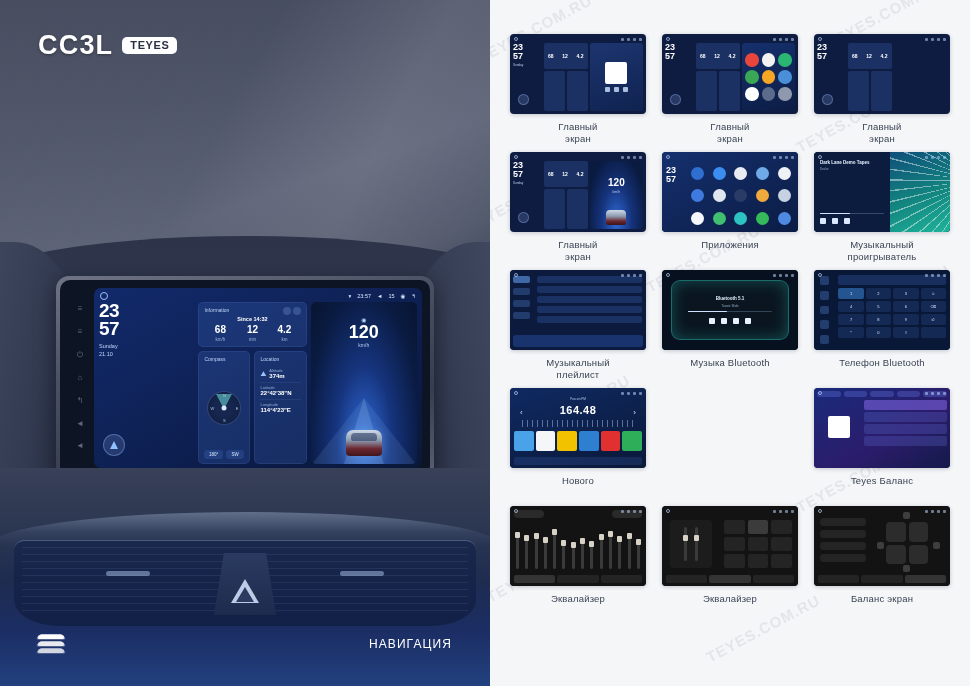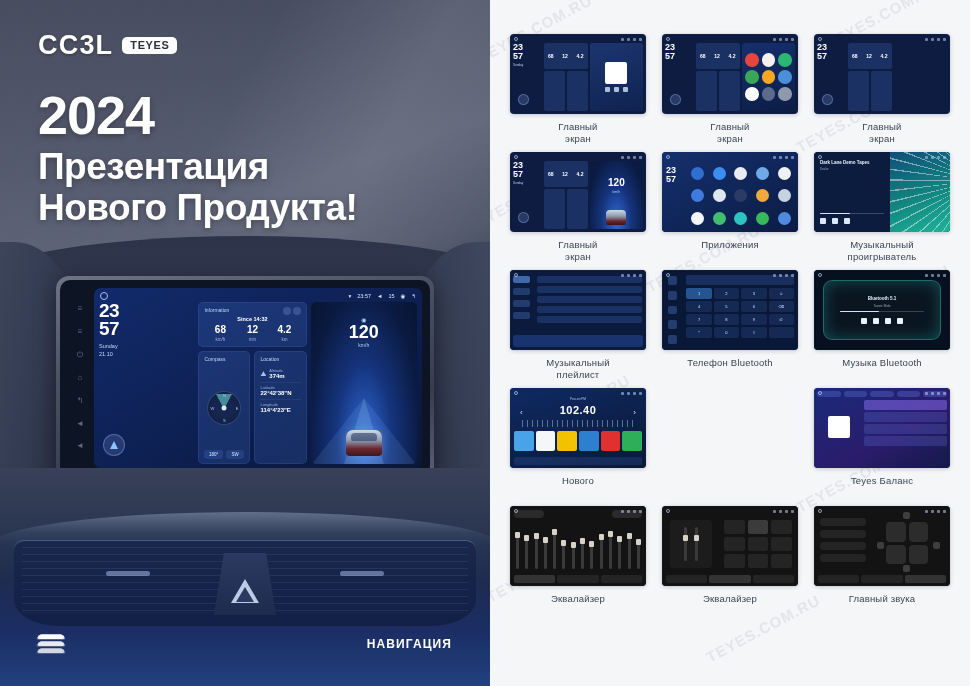--- a/index.html
+++ b/index.html
@@ -251,21 +251,21 @@
   .layers-icon { width: 26px; height: 22px; position: relative; }
   .layers-icon i {
     position: absolute; left: 0; width: 26px; height: 7px; display: block;
     background: #ffffff; border-radius: 3px / 4px;
     transform: perspective(22px) rotateX(46deg);
   }
   .layers-icon i:nth-child(1) { top: 0; }
   .layers-icon i:nth-child(2) { top: 7px; opacity: .9; }
   .layers-icon i:nth-child(3) { top: 14px; opacity: .8; }
   .nav-label {
-    color: #ffffff; font-size: 12px; font-weight: bold; letter-spacing: 1.1px;
+    color: #ffffff; font-size: 12px; font-weight: normal; letter-spacing: 1.1px;
   }
 
   
   .gallery {
     position: relative; width: 480px; height: 686px;
     background: #f4f6f8;
     padding: 34px 20px 14px 20px;
     display: flex; flex-direction: column; justify-content: flex-start;
     overflow: hidden;
   }
@@ -443,25 +443,20 @@
 <div class="page">
 
   <section class="hero">
     <div class="hero-top-sheen"></div>
 
     <div class="brand">
       <span class="brand-name">CC3L</span>
       <span class="brand-badge">TEYES</span>
     </div>
 
-    <div class="headline">
-      <div class="year">2024</div>
-      <div class="l1">Презентация</div>
-      <div class="l2">Нового Продукта!</div>
-    </div>
 
     <div class="car-interior">
       <div class="dash-top"></div>
       <div class="dash-left-curve"></div>
       <div class="dash-right-curve"></div>
 
       <div class="bezel">
         <div class="bezel-inner">
 
           <div class="side-rail">
@@ -902,20 +897,53 @@
               </div>
           </div>
           <div class="caption">
             <div>Музыкальный</div>
             <div>плейлист</div>
           </div>
         </div>
 
         <div class="cell">
           <div class="thumb">
+            <div class="btmusic-screen">
+              <div class="bt-card">
+                <div class="bt-title">Bluetooth 5.1</div>
+                <div class="bt-sub">Toosie Slide</div>
+                <div class="music-bar" style="width:72%">
+                    <i></i>
+                  </div>
+                <div class="bt-ctrl">
+                    <i></i>
+                    <i></i>
+                    <i></i>
+                    <i></i>
+                  </div>
+              </div>
+            </div>
+            <div class="t-status">
+                <span class="t-dot"></span>
+                <span class="t-right">
+                  <b></b>
+                  <b></b>
+                  <b></b>
+                  <b></b>
+                </span>
+              </div>
+          </div>
+          <div class="caption">
+            <div>Музыка Bluetooth</div>
+            <div></div>
+          </div>
+        </div>
+
+        <div class="cell">
+          <div class="thumb">
             <div class="phone-screen">
               <div class="ph-rail">
                   <i></i>
                   <i></i>
                   <i></i>
                   <i></i>
                   <i></i>
                 </div>
               <div class="ph-main">
                 <div class="ph-input"></div>
@@ -947,62 +975,29 @@
                   <b></b>
                   <b></b>
                 </span>
               </div>
           </div>
           <div class="caption">
             <div>Телефон Bluetooth</div>
             <div></div>
           </div>
         </div>
-
-        <div class="cell">
-          <div class="thumb">
-            <div class="btmusic-screen">
-              <div class="bt-card">
-                <div class="bt-title">Bluetooth 5.1</div>
-                <div class="bt-sub">Toosie Slide</div>
-                <div class="music-bar" style="width:72%">
-                    <i></i>
-                  </div>
-                <div class="bt-ctrl">
-                    <i></i>
-                    <i></i>
-                    <i></i>
-                    <i></i>
-                  </div>
-              </div>
-            </div>
-            <div class="t-status">
-                <span class="t-dot"></span>
-                <span class="t-right">
-                  <b></b>
-                  <b></b>
-                  <b></b>
-                  <b></b>
-                </span>
-              </div>
-          </div>
-          <div class="caption">
-            <div>Музыка Bluetooth</div>
-            <div></div>
-          </div>
-        </div>
       </div>
 
       <div class="row">
 
         <div class="cell">
           <div class="thumb">
             <div class="radio-screen">
               <div class="radio-band">Россия FM</div>
-              <div class="radio-freq">102.40</div>
+              <div class="radio-freq">164.48</div>
               <span class="radio-arrow" style="left:10px">‹</span>
               <span class="radio-arrow" style="right:10px">›</span>
               <div class="radio-scale"></div>
               <div class="radio-presets">
                 <i style="background:#4aa3e8"></i>
                 <i style="background:#f4f6f8"></i>
                 <i style="background:#f2c200"></i>
                 <i style="background:#2f7fd0"></i>
                 <i style="background:#e03030"></i>
                 <i style="background:#2fae5a"></i>
@@ -1179,21 +1174,21 @@
                 <span class="t-dot"></span>
                 <span class="t-right">
                   <b></b>
                   <b></b>
                   <b></b>
                   <b></b>
                 </span>
               </div>
           </div>
           <div class="caption">
-            <div>Главный звука</div>
+            <div>Баланс экран</div>
             <div></div>
           </div>
         </div>
       </div>
 
     </div>
   </section>
 </div>
 
 </body></html>

